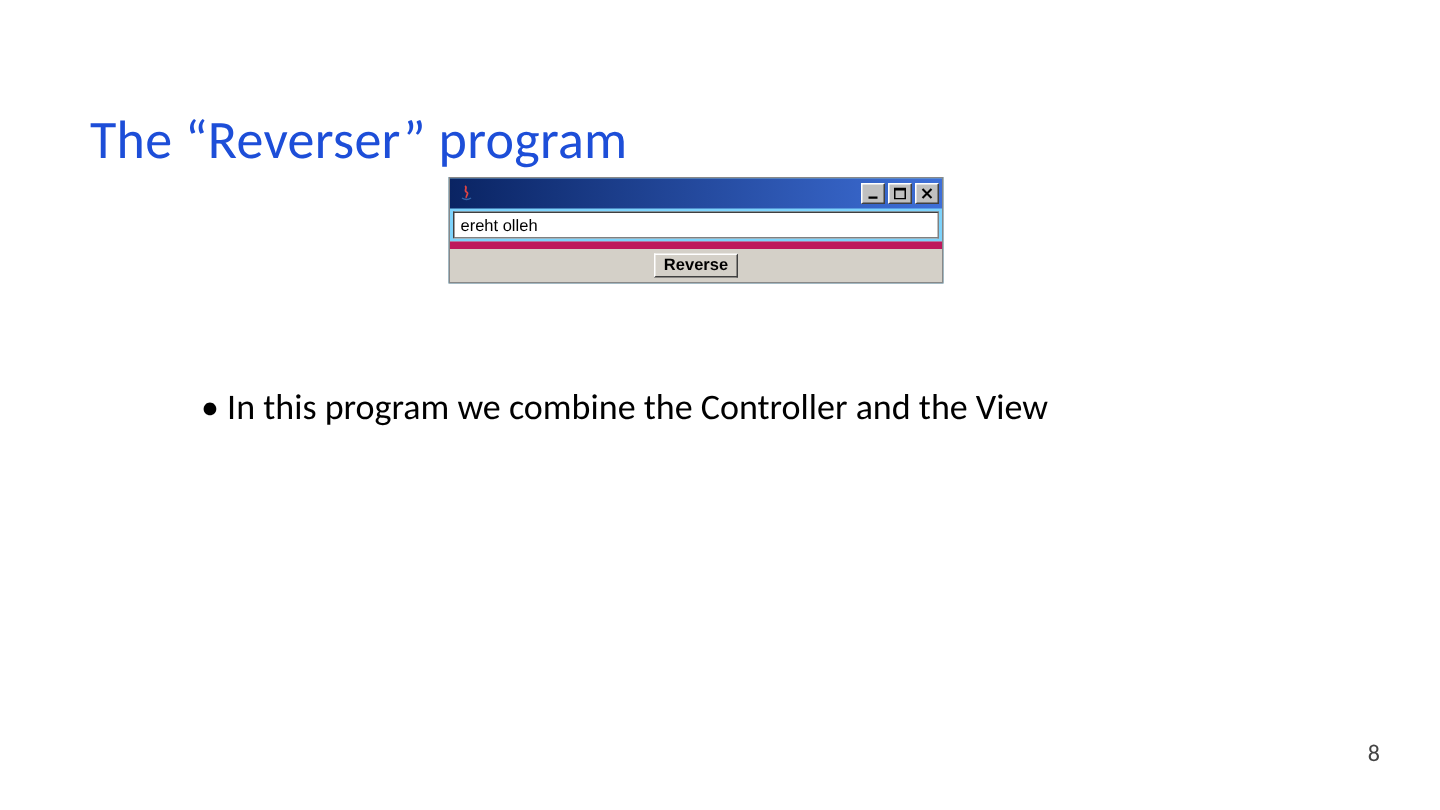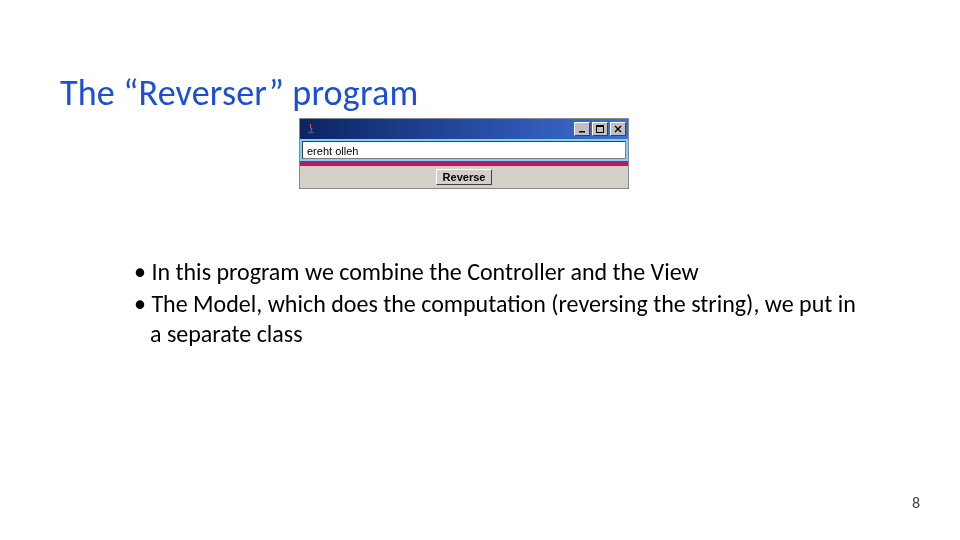--- a/index.html
+++ b/index.html
@@ -143,18 +143,17 @@
       </span>
     </div>
     <div class="input-row">ereht olleh</div>
     <div class="button-row">
       <span class="reverse-btn">Reverse</span>
     </div>
   </div>
 
   <div class="bullets">
     <div class="item">• <span>In this program we combine the Controller and the View</span></div>
-    <div class="item">• <span>The Model, which does the computation (reversing the string), we put in a separate class</span></div>
   </div>
 
   <div class="page-number">8</div>
 
 </div>
 
 </body></html>

